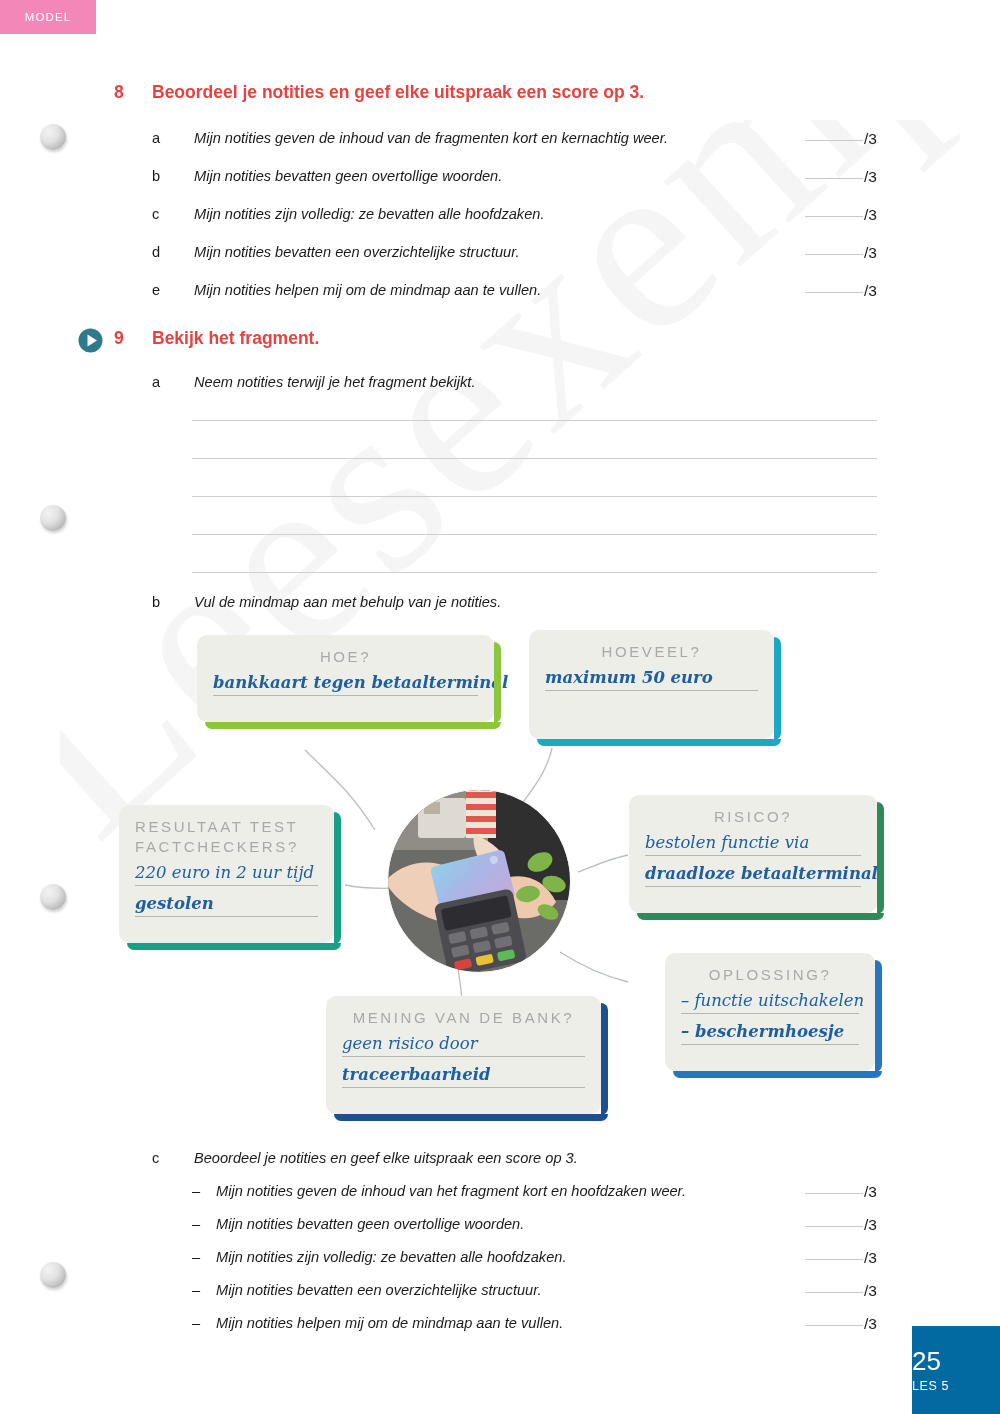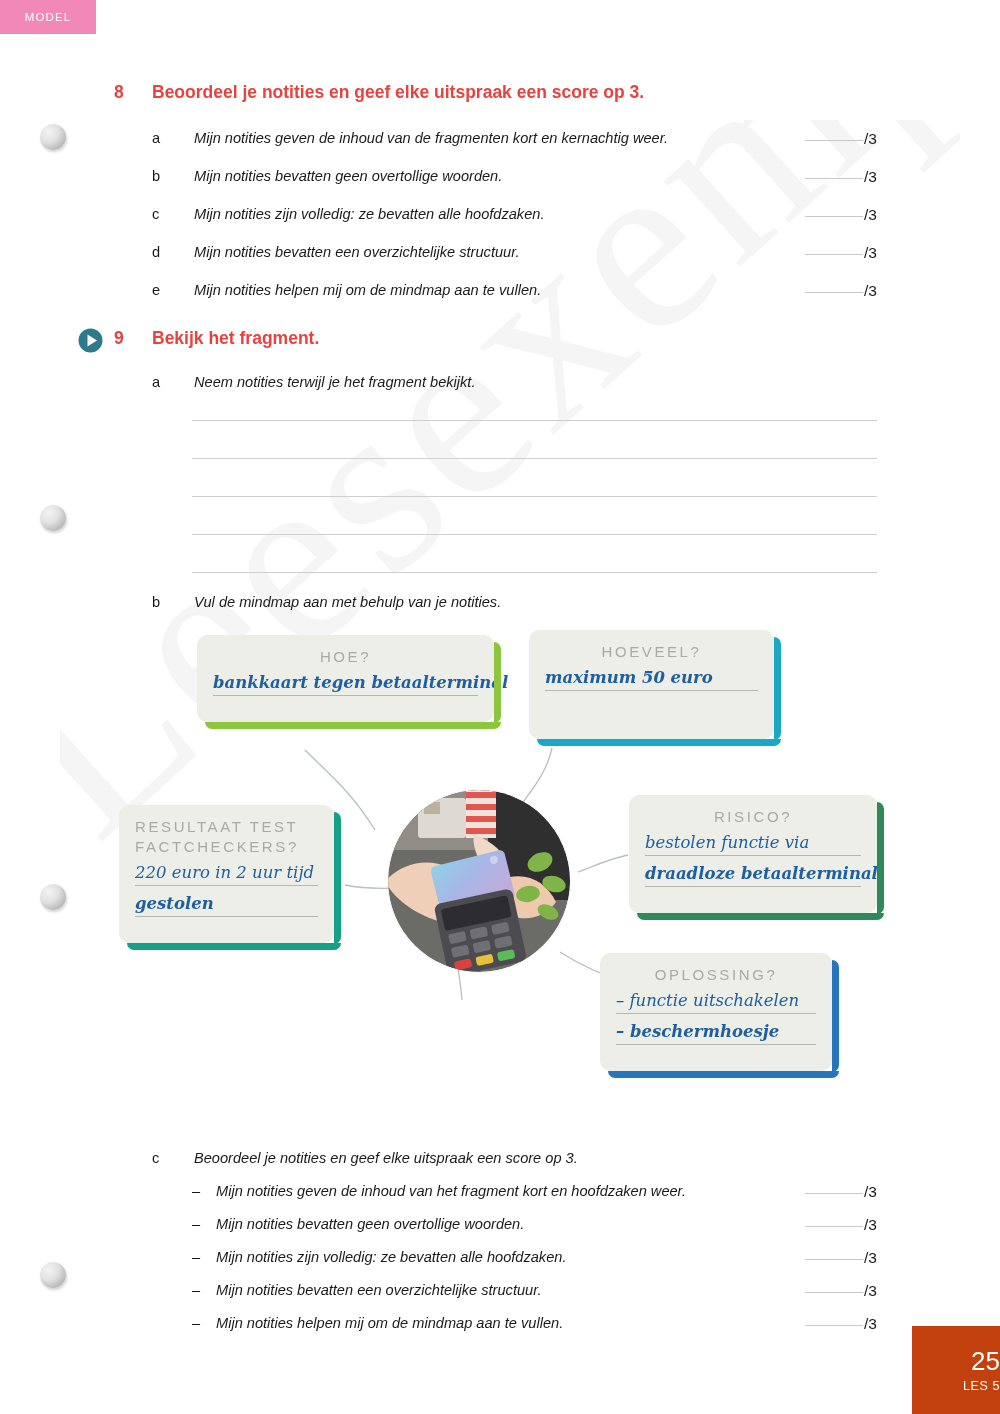--- a/index.html
+++ b/index.html
@@ -136,22 +136,22 @@
     position: absolute; z-index: 4;
     width: 182px; height: 182px; border-radius: 50%;
     overflow: hidden;
     box-shadow: 0 0 0 1px rgba(0,0,0,0.04);
   }
   .mm-photo svg { display: block; }
 
   
   .pagebox {
     position: absolute; right: 0; bottom: 0;
-    width: 88px; height: 88px; background: #c2410c;
-    display: flex; flex-direction: column; align-items: flex-end; justify-content: center;
+    width: 88px; height: 88px; background: #0369a1;
+    display: flex; flex-direction: column; align-items: flex-start; justify-content: center;
     z-index: 6;
   }
   .pagebox .pnum { color: #fff; font-size: 26px; line-height: 1; margin-bottom: 5px; }
   .pagebox .plbl { color: #fff; font-size: 12.5px; letter-spacing: 0.6px; }
 
   .dash-row {
     position: absolute; display: flex; align-items: baseline; z-index: 3;
     font-size: 14.6px; color: #1a1a1a;
   }
   .dash-mark { width: 24px; flex: 0 0 24px; }
@@ -287,28 +287,35 @@
     </div>
 
     <div class="mm-box" style="left:629px; top:195px; width:248px;">
       <div class="accent-r" style="background:#2e8b57;"></div>
       <div class="accent-b" style="background:#2e8b57;"></div>
       <div class="mm-title">RISICO?</div>
       <div class="mm-answer">bestolen functie via</div>
       <div class="mm-answer">draadloze betaalterminal</div>
     </div>
 
-    <div class="mm-box" style="left:600px; top:353px; width:232px;">
+    <div class="mm-box" style="left:665px; top:353px; width:210px;">
       <div class="accent-r" style="background:#2776bd;"></div>
       <div class="accent-b" style="background:#2776bd;"></div>
       <div class="mm-title">OPLOSSING?</div>
       <div class="mm-answer">– functie uitschakelen</div>
       <div class="mm-answer">– beschermhoesje</div>
     </div>
 
+    <div class="mm-box" style="left:326px; top:396px; width:275px;">
+      <div class="accent-r" style="background:#1c4f94;"></div>
+      <div class="accent-b" style="background:#1c4f94;"></div>
+      <div class="mm-title">MENING VAN DE BANK?</div>
+      <div class="mm-answer">geen risico door</div>
+      <div class="mm-answer">traceerbaarheid</div>
+    </div>
 
     <div class="mm-photo" style="left:388px; top:190px;">
       <svg width="182" height="182" viewBox="0 0 182 182">
         <defs>
           <clipPath id="circ">
               <circle cx="91" cy="91" r="91"></circle>
             </clipPath>
           <linearGradient id="cardg" x1="0" y1="0" x2="1" y2="1">
             <stop offset="0%" stop-color="#8fd0e8"></stop>
             <stop offset="45%" stop-color="#a9b6e6"></stop>

